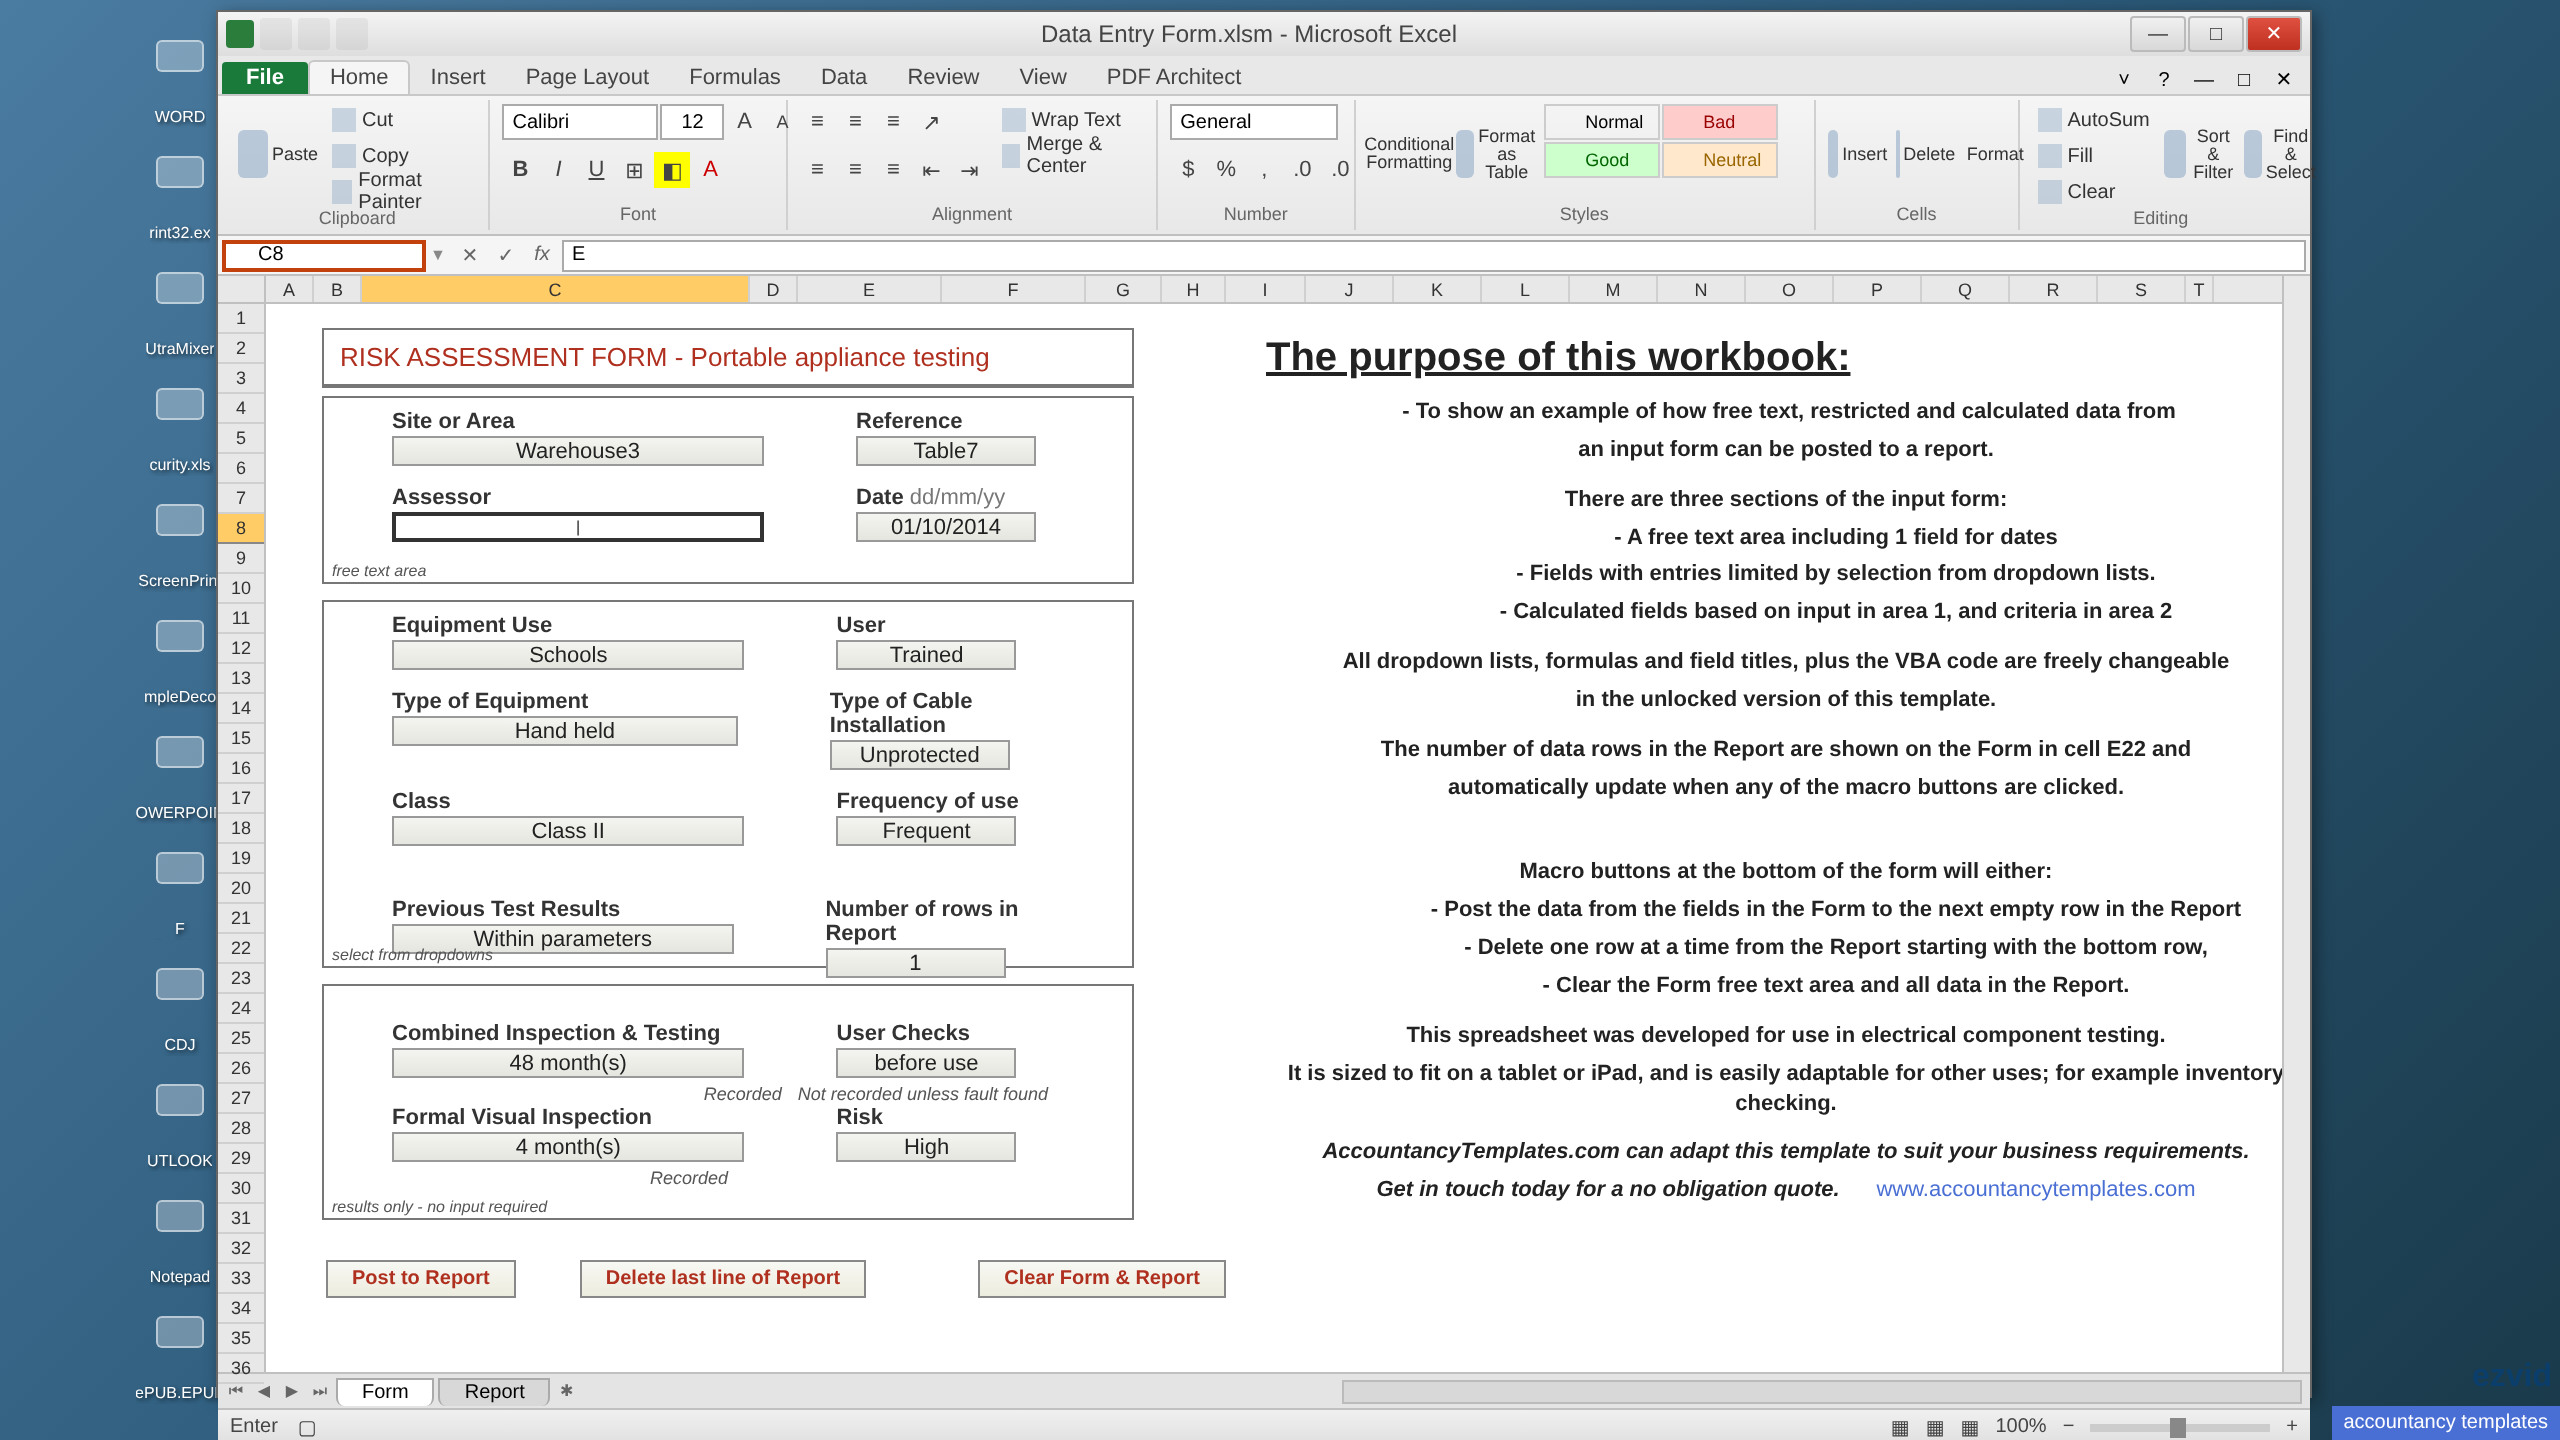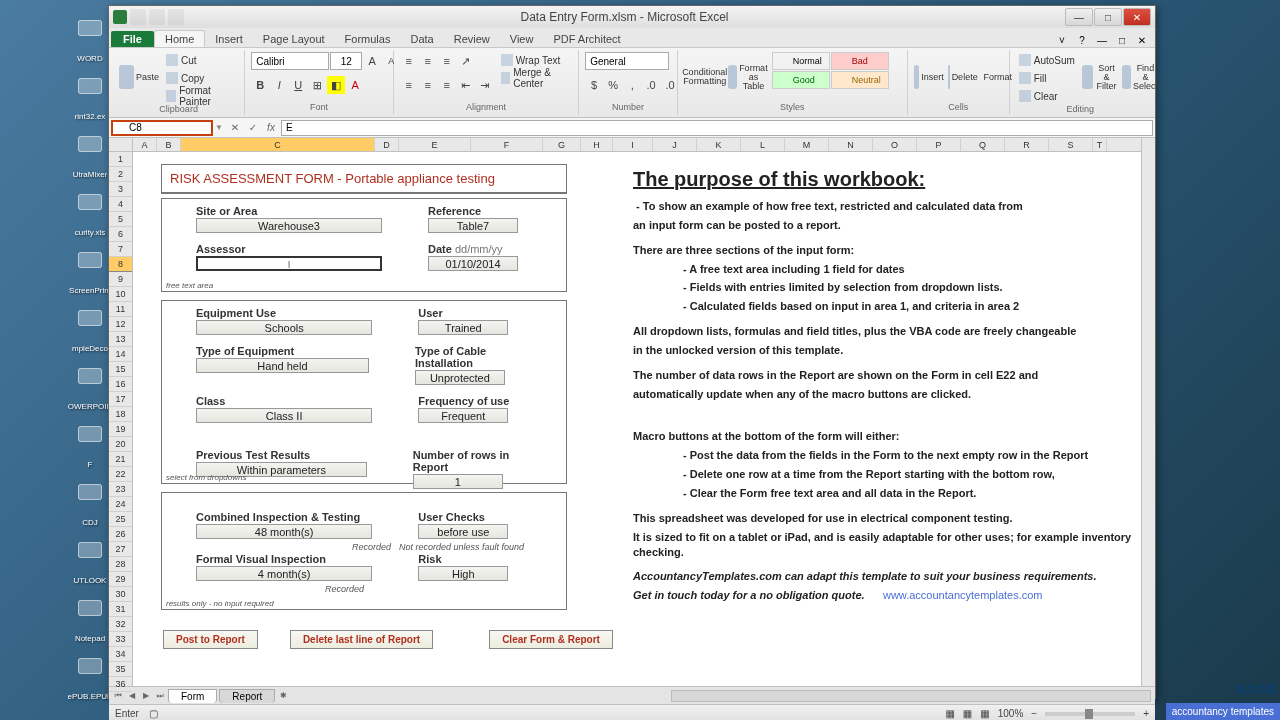--- a/index.html
+++ b/index.html
@@ -67,21 +67,21 @@
 .form-section { position: absolute; width: 406px; left: 28px; border: 1px solid #777; background: #fff; padding: 6px 34px 6px 34px; }
 .form-row { display: flex; gap: 46px; margin-bottom: 2px; }
 .form-col { width: 186px; }
 .form-label { font-size: 11px; font-weight: bold; color: #333; margin-bottom: 1px; }
 .form-field { height: 15px; border: 1px solid #999; background: linear-gradient(#f4f4f0, #e6e6e0); font-size: 11px; text-align: center; display:flex; align-items:center; justify-content:center; color: #222; }
 .form-field.editing { border: 2px solid #333; background: #fff; }
 .form-note { font-size: 8px; font-style: italic; color: #555; position: absolute; left: 4px; bottom: 1px; }
 
 .info-text { position: absolute; left: 500px; top: 14px; width: 520px; font-size: 11px; color: #222; line-height: 1.35; }
 .info-title { font-size: 20px; font-weight: bold; text-decoration: underline; margin-bottom: 6px; }
-.info-text p { margin-bottom: 4px; }
+.info-text p { margin-bottom: 4px; text-align: center; }
 .info-text p.indent { padding-left: 50px; }
 .info-text a { color: #4a6fd4; }
 .bi { font-weight: bold; font-style: italic; }
 
 .form-button { display: inline-block; border: 1px solid #888; background: linear-gradient(#f8f8f4,#ececde); padding: 3px 12px; font-size: 10px; font-weight: bold; color: #b03020; cursor: pointer; }
 
 .sheet-tabs { height: 18px; background: #e4e4e4; border-top: 1px solid #c0c0c0; display: flex; align-items: center; padding-left: 2px; }
 .tab-nav-btn { width: 14px; height: 14px; font-size: 8px; color: #666; display:flex; align-items:center; justify-content:center; cursor: pointer; }
 .sheet-tab { padding: 1px 12px; font-size: 10px; background: #fff; border: 1px solid #aaa; border-bottom: none; border-radius: 0 0 4px 4px; margin: 0 1px; cursor: pointer; }
 .sheet-tab.inactive { background: #d8d8d8; }

